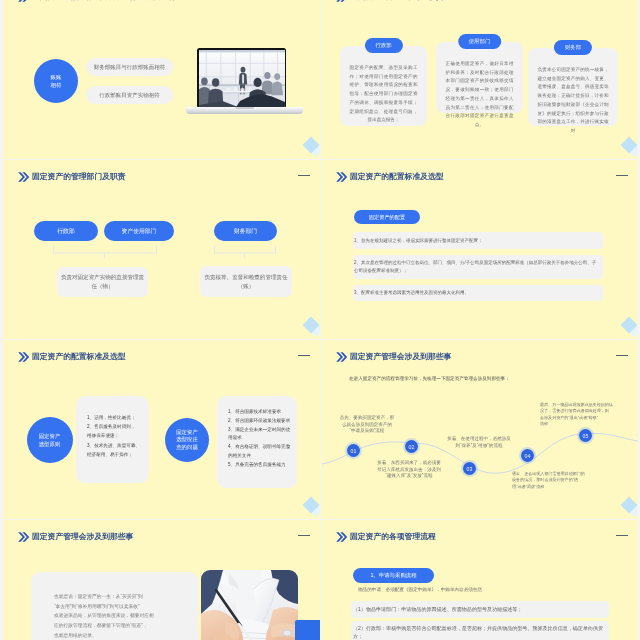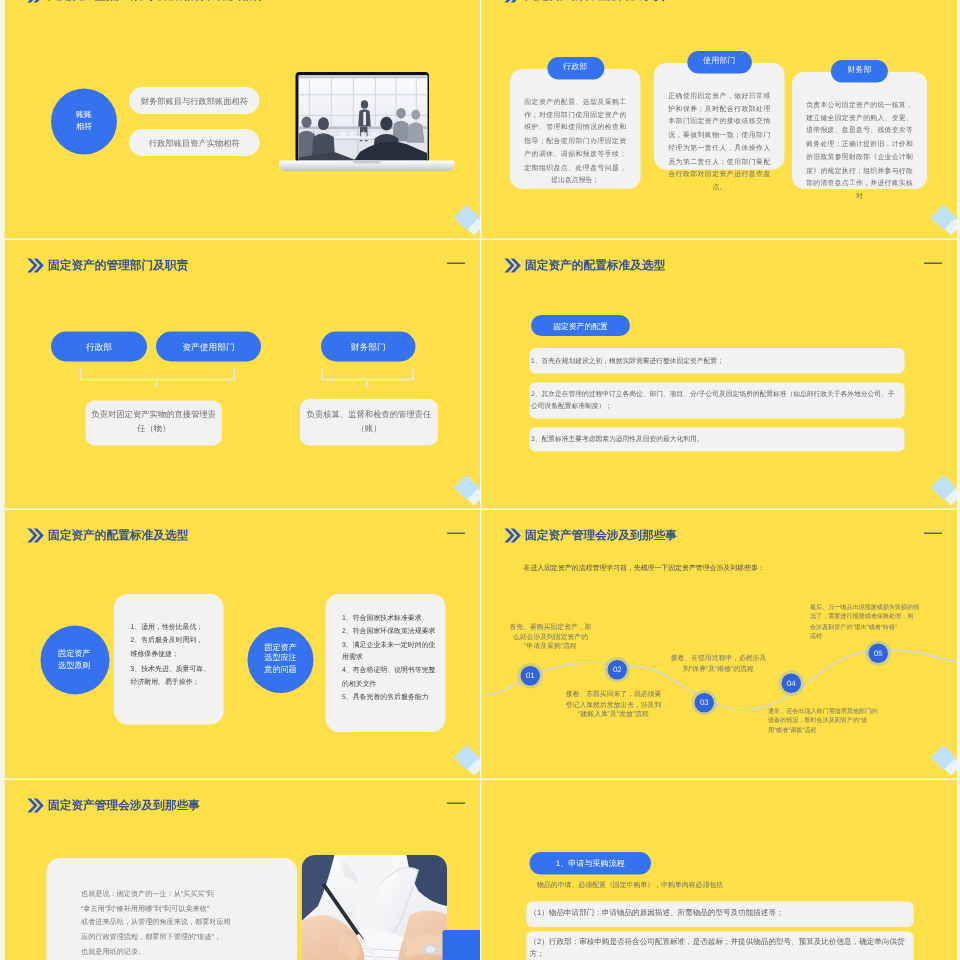--- a/index.html
+++ b/index.html
@@ -1,18 +1,18 @@
 <!DOCTYPE html>
 <html><head>
 <meta charset="utf-8">
 <style>
 html,body{margin:0;padding:0;}
 body{width:640px;height:640px;background:#ffffff;font-family:"Liberation Sans",sans-serif;overflow:hidden;}
 #stage{position:relative;width:640px;height:640px;overflow:hidden;background:#f5f5f6;}
-.slide{position:absolute;width:317px;height:179px;background:#fde047;overflow:hidden;}
+.slide{position:absolute;width:317px;height:179px;background:#fef9c3;overflow:hidden;}
 .slide.c0{left:3px;}
 .slide.c1{left:321px;}
 .slide.r0{top:-20px;}
 .slide.r1{top:160px;}
 .slide.r2{top:340px;}
 .slide.r3{top:520px;}
 
 .shdr{position:absolute;left:0;top:0;width:320px;height:24px;}
 .chev{position:absolute;left:12px;top:9px;}
 .stitle{position:absolute;left:29px;top:11px;font-size:7.8px;color:#33528f;font-weight:600;letter-spacing:0px;white-space:nowrap;}
@@ -423,20 +423,28 @@
           <ellipse cx="86" cy="63" rx="3.4" ry="2.2" fill="#e8ecf1"></ellipse>
           <path d="M15 20 L40 56" stroke="#2b2f36" stroke-width="2.6" stroke-linecap="round" fill="none"></path>
           <path d="M38 54 L56 78" stroke="#eef0f3" stroke-width="2.4" stroke-linecap="round" fill="none"></path>
           <path d="M0 80 Q20 74 44 78 L72 84 L97 82 L97 86 L0 86 Z" fill="#dfe3e9"></path>
         </svg></div>
   <div class="s7sq"></div>
 
 </div>
 
 <div class="slide r3 c1">
+  <div class="shdr">
+    <span class="chev"><svg width="16" height="16" viewBox="0 0 16 16">
+            <path d="M3.2 3.3 L7.6 8 L3.2 12.7 L5.6 12.7 L10.0 8 L5.6 3.3 Z" fill="#2a55c8"></path>
+            <path d="M7.4 3.3 L11.8 8 L7.4 12.7 L9.8 12.7 L14.2 8 L9.8 3.3 Z" fill="#2a55c8"></path>
+          </svg></span>
+    <span class="stitle">固定资产的各项管理流程</span>
+    <span class="dash"></span>
+  </div>
   <div class="pill s8badge">
         <span>1、申请与采购流程</span>
       </div>
   <div class="s8lead">物品的申请、必须配置《固定申购单》，申购单内容必须包括</div>
   <div class="s8list">
         <div class="s8item">（1）物品申请部门：申请物品的原因描述、所需物品的型号及功能描述等；</div>
         <div class="s8item">（2）行政部：审核申购是否符合公司配置标准，是否超标；并提供物品的型号、预算及比价信息，确定单向供货方；</div>
       </div>
 </div>
 

